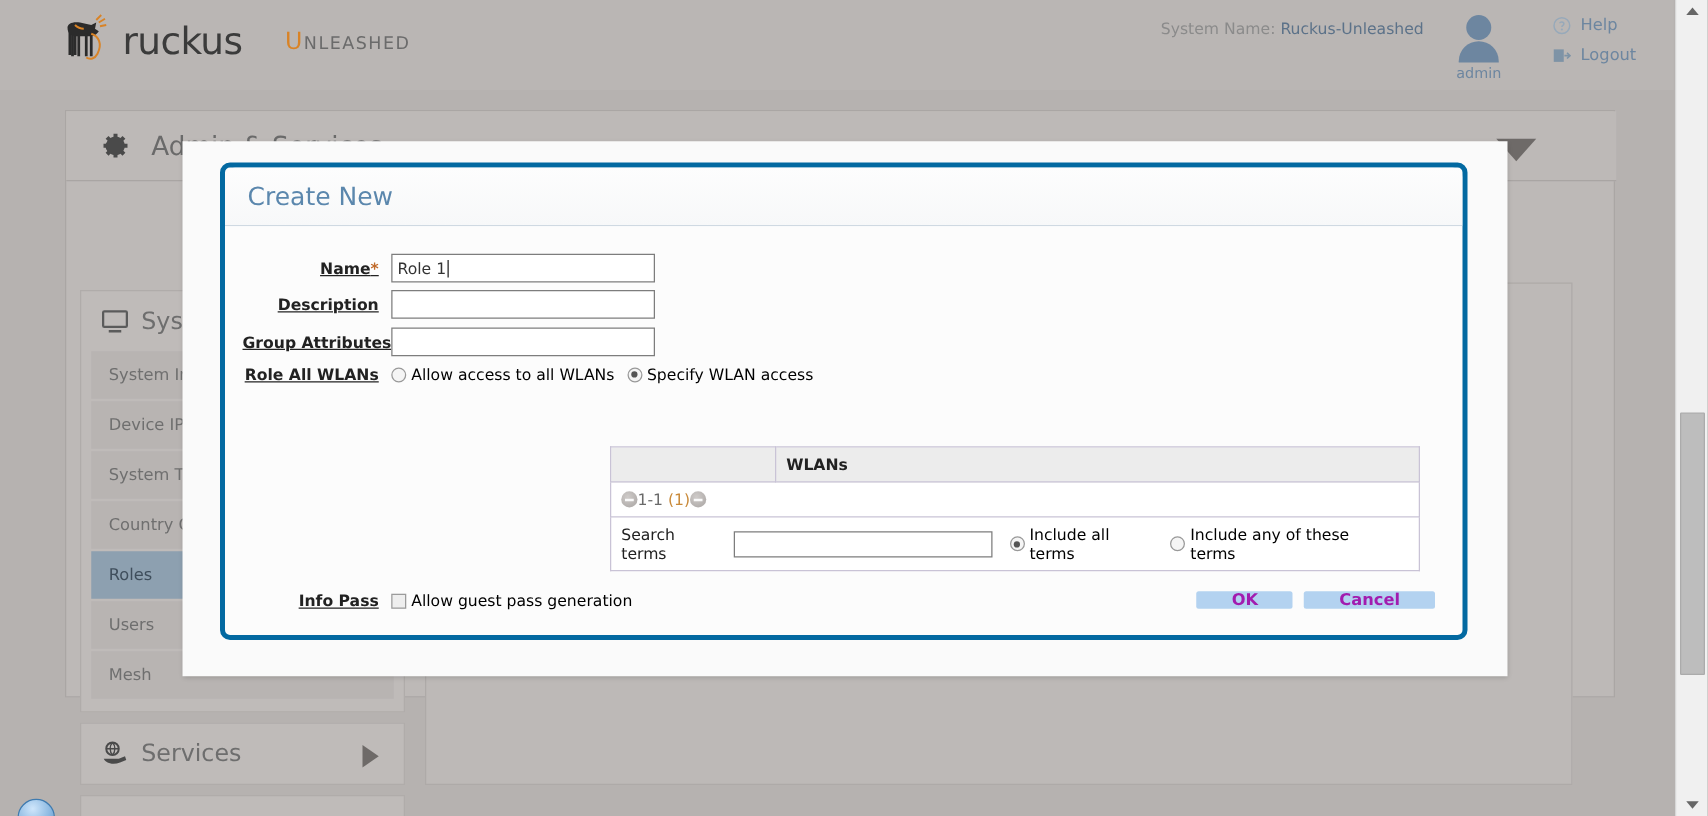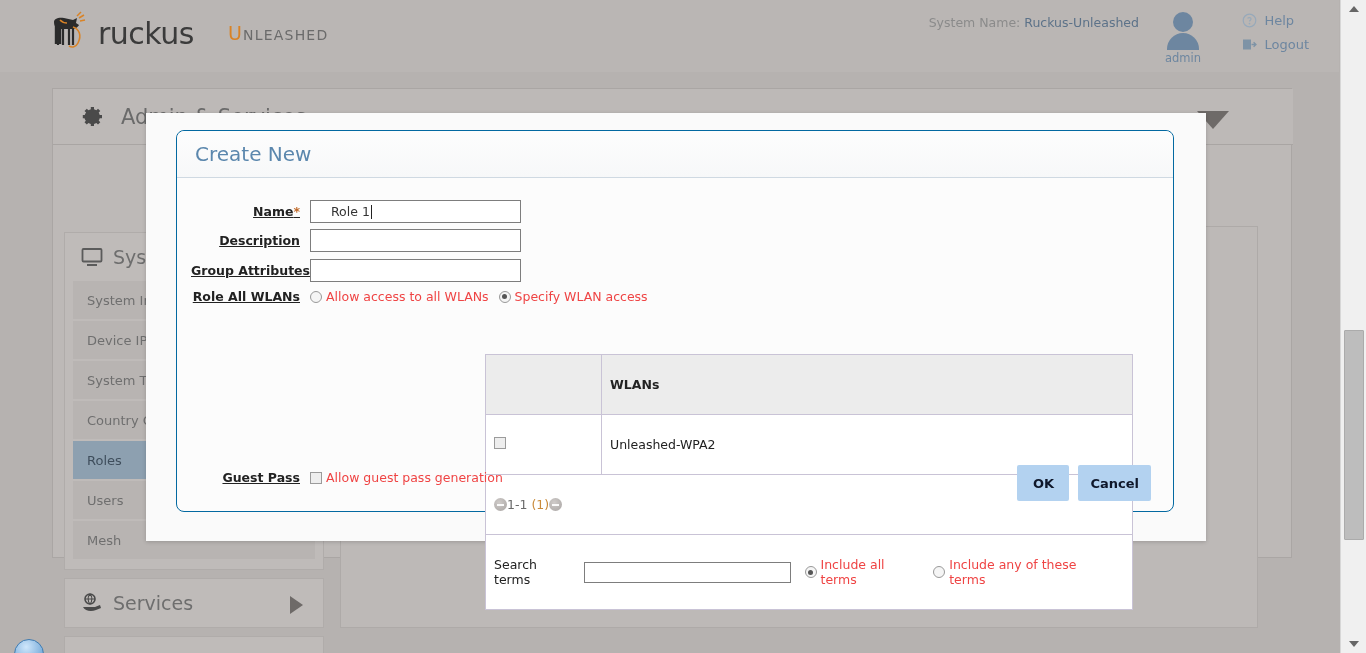--- a/index.html
+++ b/index.html
@@ -101,21 +101,21 @@
 
   
   .overlay-panel {
     position: absolute; left: 146px; top: 113px; width: 1060px; height: 428px;
     background: #fafafa; box-shadow: 0 1px 4px rgba(0,0,0,0.18);
   }
 
   
   .dialog {
     position: absolute; left: 176px; top: 130px; width: 998px; height: 382px;
-    background: #fcfcfc; border: 1px solid #0369a1; border-radius: 8px;
+    background: #fcfcfc; border: 4px solid #0369a1; border-radius: 8px;
   }
   .dialog-head {
     height: 47px; border-bottom: 1px solid #cfd9e2;
     background: linear-gradient(#fdfdfd, #f7f8f9);
     border-radius: 8px 8px 0 0;
     display: flex; align-items: center; padding-left: 18px;
   }
   .dialog-title { font-size: 20px; color: #5b87ad; }
   .dialog-body { position: relative; height: 290px; }
 
@@ -129,47 +129,47 @@
     width: 211px; height: 23px; border: 1px solid #7d7d7d; background: #fff;
     font-family: "DejaVu Sans", sans-serif; font-size: 12.5px;
     color: #333; padding: 0 4px; outline: none;
   }
   .caret-blink {
     display: inline-block; width: 1px; height: 14px; background: #222;
     vertical-align: -2px; margin-left: 1px;
   }
   .name-val {
     width: 211px; height: 23px; border: 1px solid #7d7d7d; background: #fff;
-    font-size: 12.5px; color: #333; padding: 3px 20px; display: flex; align-items: center;
+    font-size: 12.5px; color: #333; padding: 3px 4px; display: flex; align-items: center;
   }
 
   .radio {
     width: 12px; height: 12px; border-radius: 50%; border: 1px solid #999;
     background: #f5f5f5; display: inline-block; position: relative;
     margin-right: 4px; flex: 0 0 auto;
   }
   .radio.on::after {
     content: ""; position: absolute; left: 2.5px; top: 2.5px;
     width: 5px; height: 5px; border-radius: 50%; background: #555;
   }
-  .rlabel { font-size: 12.5px; color: #ef4444; margin-right: 10px; }
+  .rlabel { font-size: 12.5px; color: #000000; margin-right: 10px; }
 
   .chk {
     width: 12px; height: 12px; border: 1px solid #9b9b9b; background: #eee;
     display: inline-block; margin-right: 4px; flex: 0 0 auto;
   }
 
   
   .wlan-tbl {
     position: absolute; left: 308px; top: 176px; width: 648px;
     border: 1px solid #c9c3d6; border-collapse: collapse; background: #fff;
   }
   .wlan-tbl th, .wlan-tbl td {
     border: 1px solid #c9c3d6; font-size: 12.5px; color: #222;
-    text-align: left; padding: 22px 8px; font-weight: normal;
+    text-align: left; padding: 6px 8px; font-weight: normal;
   }
   .wlan-tbl th { background: #ececec; font-weight: bold; height: 28px; }
   .wlan-tbl td.cbcell { width: 116px; background: #fff; }
   .wlan-tbl tr.rowdata td { height: 29px; }
   .wlan-pager td { height: 27px; color: #6a6a6a; }
   .wlan-pager .orange { color: #c98a3a; }
   .wlan-search td { height: 33px; }
   .searchrow { display: flex; align-items: center; }
   .search-label { font-size: 12.5px; color: #222; margin-right: 8px; }
   .search-input {
@@ -188,23 +188,23 @@
     content: ""; position: absolute; left: 3px; top: 5.5px;
     width: 7px; height: 2px; background: #fafafa;
   }
 
   .dialog-foot {
     position: absolute; left: 0; right: 0; bottom: 0; height: 56px;
     display: flex; align-items: center; justify-content: flex-end;
     padding-right: 22px; gap: 9px;
   }
   .btn {
-    min-width: 52px; height: 36px; padding: 0 12px;
+    min-width: 52px; height: 14px; padding: 0 28px;
     background: #b3d2f0; border: none; border-radius: 2px;
-    color: #0f172a; font-size: 13px; font-weight: bold;
+    color: #a21caf; font-size: 13px; font-weight: bold;
     font-family: "DejaVu Sans", sans-serif; cursor: pointer;
   }
 
   
   .scrollbar {
     position: absolute; right: 0; top: 0; width: 26px; height: 653px;
     background: #f0f0f0; border-left: 1px solid #d7d7d7;
   }
   .sb-arrow {
     position: absolute; left: 0; width: 26px; height: 18px;
@@ -382,24 +382,20 @@
         <span class="rlabel">Allow access to all WLANs</span>
         <span class="radio on"></span>
         <span class="rlabel">Specify WLAN access</span>
       </div>
 
       <table class="wlan-tbl">
         <tbody>
             <tr>
           <th class="cbcell"></th>
           <th>WLANs</th>
-        </tr>
-        <tr class="rowdata">
-          <td class="cbcell"><span class="chk"></span></td>
-          <td>Unleashed-WPA2</td>
         </tr>
         <tr class="wlan-pager">
           <td colspan="2">
             <span class="circle-arrow"></span><span>1-1</span> <span class="orange">(1)</span><span class="circle-arrow"></span>
           </td>
         </tr>
         <tr class="wlan-search">
           <td colspan="2">
             <div class="searchrow">
               <span class="search-label">Search terms</span>
@@ -410,21 +406,21 @@
                 <span class="radio"></span>
                 <span class="rlabel">Include any of these terms</span>
               </span>
             </div>
           </td>
         </tr>
       </tbody>
         </table>
 
       <div class="frow" style="left:14px; top:292px;">
-        <span class="flabel">Guest Pass</span>
+        <span class="flabel">Info Pass</span>
         <span class="chk"></span>
         <span class="rlabel">Allow guest pass generation</span>
       </div>
     </div>
 
     <div class="dialog-foot">
       <button class="btn">OK</button>
       <button class="btn">Cancel</button>
     </div>
   </div>

